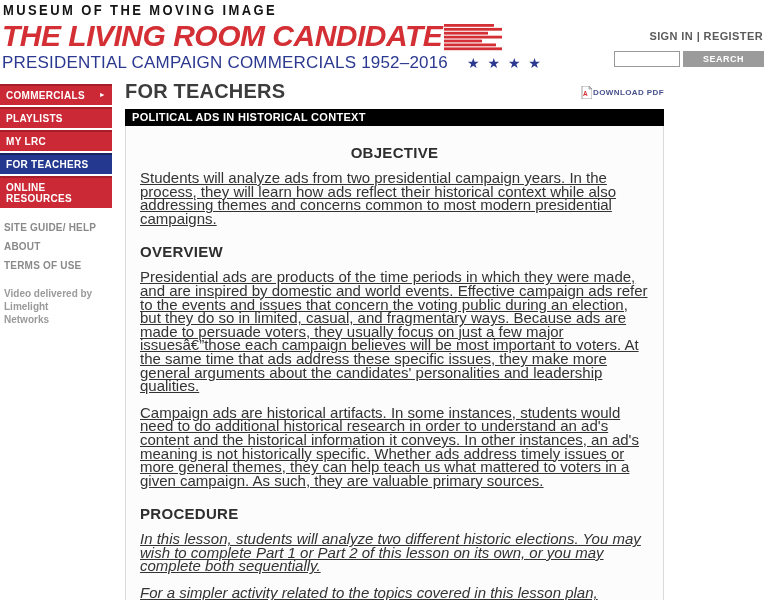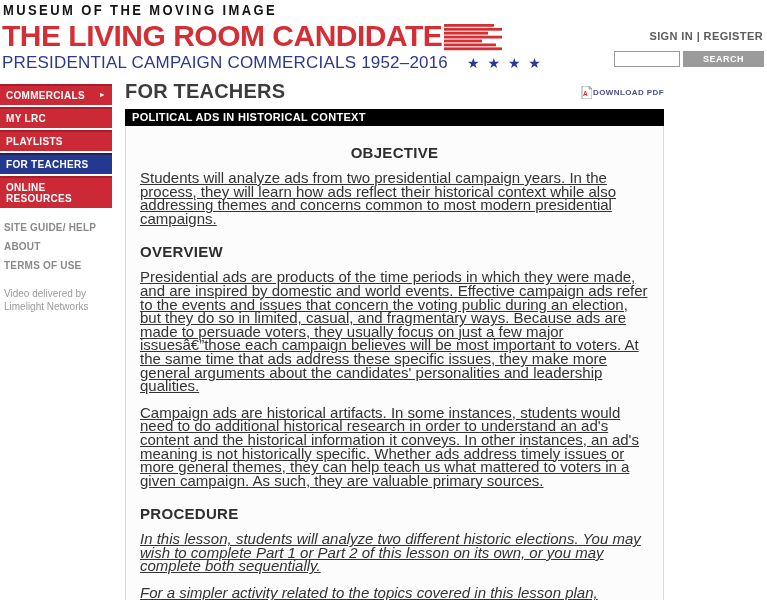--- a/index.html
+++ b/index.html
@@ -11,21 +11,21 @@
     color:#333;
   }
 
   
   .header { position:relative; height:80px; }
   .museum-title {
     position:absolute; left:3px; top:2px;
     font-size:13px; font-weight:bold; color:#141414;
     letter-spacing:2.4px; transform:scaleY(1.08); transform-origin:left top;
   }
-  .site-title-row { position:absolute; left:2px; top:21px; display:flex; align-items:center; gap:2px; }
+  .site-title-row { position:absolute; left:2px; top:21px; display:flex; align-items:center; gap:2px;font-style:italic; }
   .site-title {
     font-size:30px; font-weight:bold; line-height:1;
     color:#d32f34; letter-spacing:-0.5px; cursor:pointer;
   }
   .flag-icon { display:block; margin-top:2px; }
   .tagline-row { position:absolute; left:2px; top:53px; display:flex; align-items:center; gap:19px; }
   .tagline { font-size:17px; color:#2b3990; letter-spacing:0.2px; }
   .stars { font-size:14px; color:#2b3990; letter-spacing:2px; }
   .signin {
     position:absolute; right:4px; top:30px;
@@ -49,21 +49,21 @@
   .sidebar { width:112px; flex:none; padding-top:4px; }
   .nav-item {
     position:relative; background:#cc2936; border-top:2px solid #a51e29;
     color:#fff; font-size:10px; font-weight:bold; letter-spacing:0.3px;
     padding:4px 5px 4px 6px; margin-bottom:2px; cursor:pointer;
   }
   .nav-item.active { background:#24388f; border-top-color:#17265f; }
   .submenu-arrow { position:absolute; right:6px; top:5px; font-size:7px; }
   .side-links { margin-top:14px; padding-left:4px; }
   .side-link { font-size:10px; font-weight:bold; color:#8a8a8a; letter-spacing:0.2px; margin-bottom:8px; cursor:pointer; }
-  .video-note { margin-top:16px; padding-left:4px; font-size:10px; color:#9a9a9a; line-height:13px; width:95px; }
+  .video-note { margin-top:16px; padding-left:4px; font-size:10px; color:#9a9a9a; line-height:13px; width:95px;font-weight:bold; }
 
   
   .main { margin-left:13px; width:539px; }
   .main-header { display:flex; justify-content:space-between; align-items:flex-start; }
   .page-title { margin:0; font-size:20px; font-weight:bold; color:#3c3c3c; letter-spacing:0.2px; }
   .download {
     display:flex; align-items:center; gap:1px; margin-top:6px;
     font-size:8px; font-weight:bold; color:#47518c; letter-spacing:0.4px; cursor:pointer;
   }
   .section-bar {
@@ -115,24 +115,24 @@
 </div>
 
 <div class="layout">
 
   <div class="sidebar">
     <div class="nav-item">
       <span>COMMERCIALS</span>
       <span class="submenu-arrow">►</span>
     </div>
     <div class="nav-item">
-      <span>MY LRC</span>
+      <span>PLAYLISTS</span>
     </div>
     <div class="nav-item">
-      <span>PLAYLISTS</span>
+      <span>MY LRC</span>
     </div>
     <div class="nav-item active">
       <span>FOR TEACHERS</span>
     </div>
     <div class="nav-item">
       <span>ONLINE RESOURCES</span>
     </div>
 
     <div class="side-links">
       <div class="side-link">SITE GUIDE/ HELP</div>

